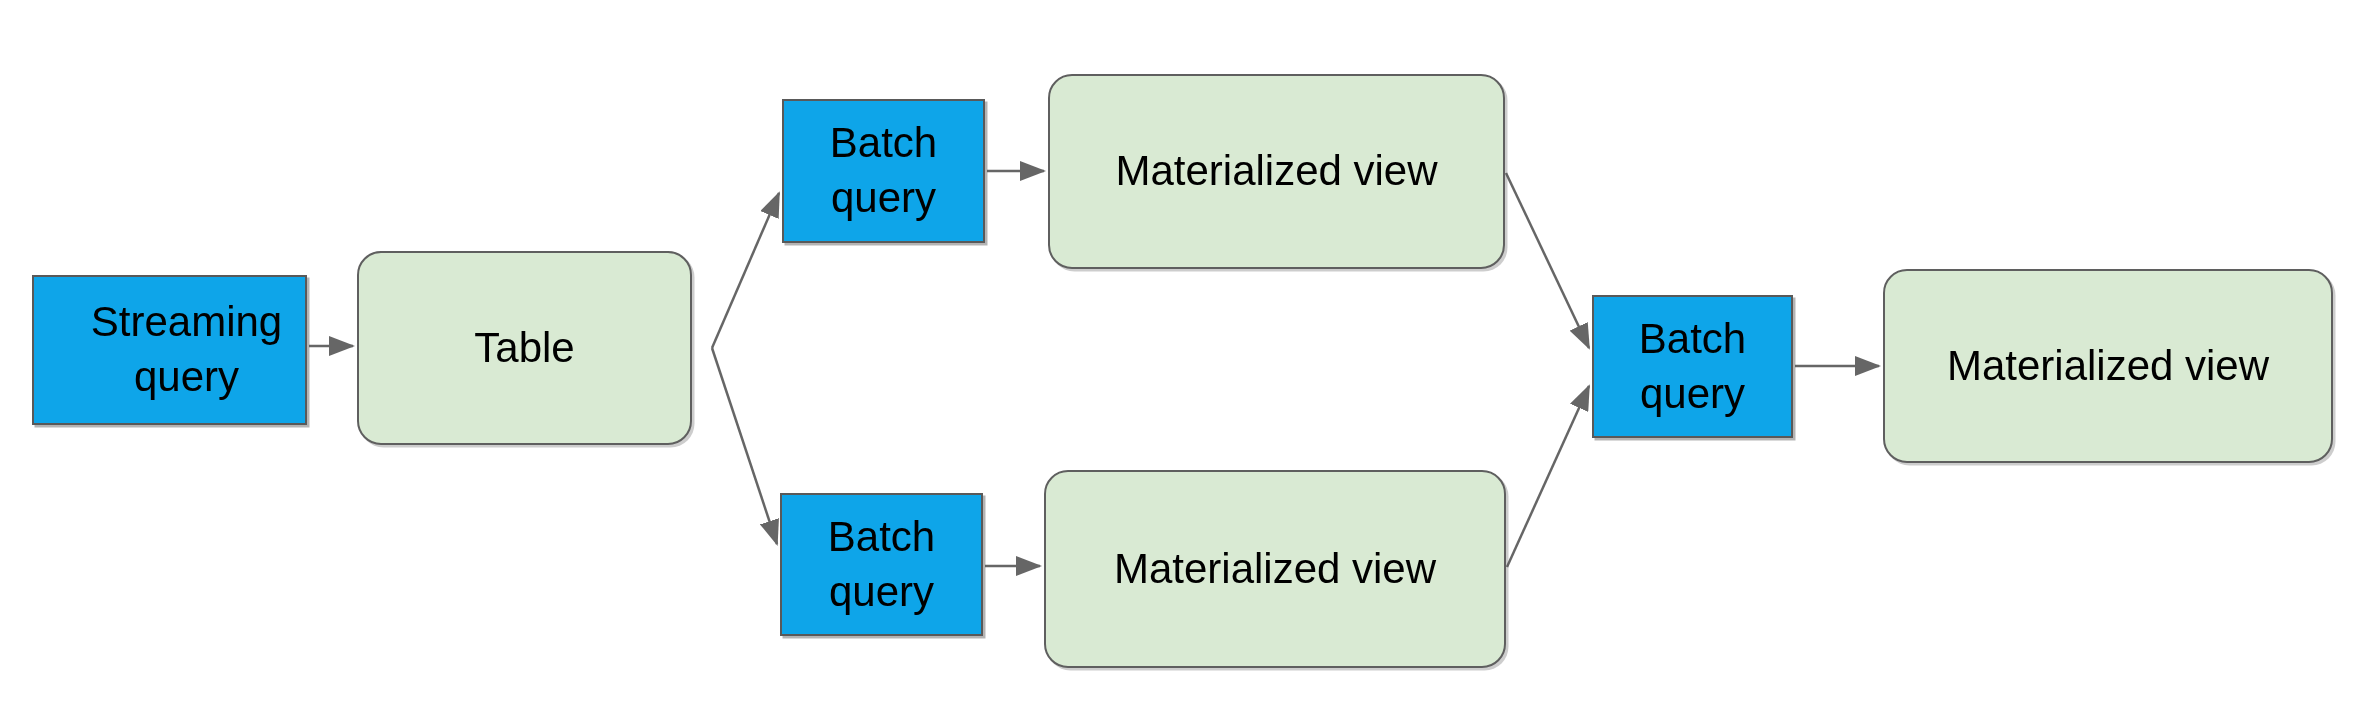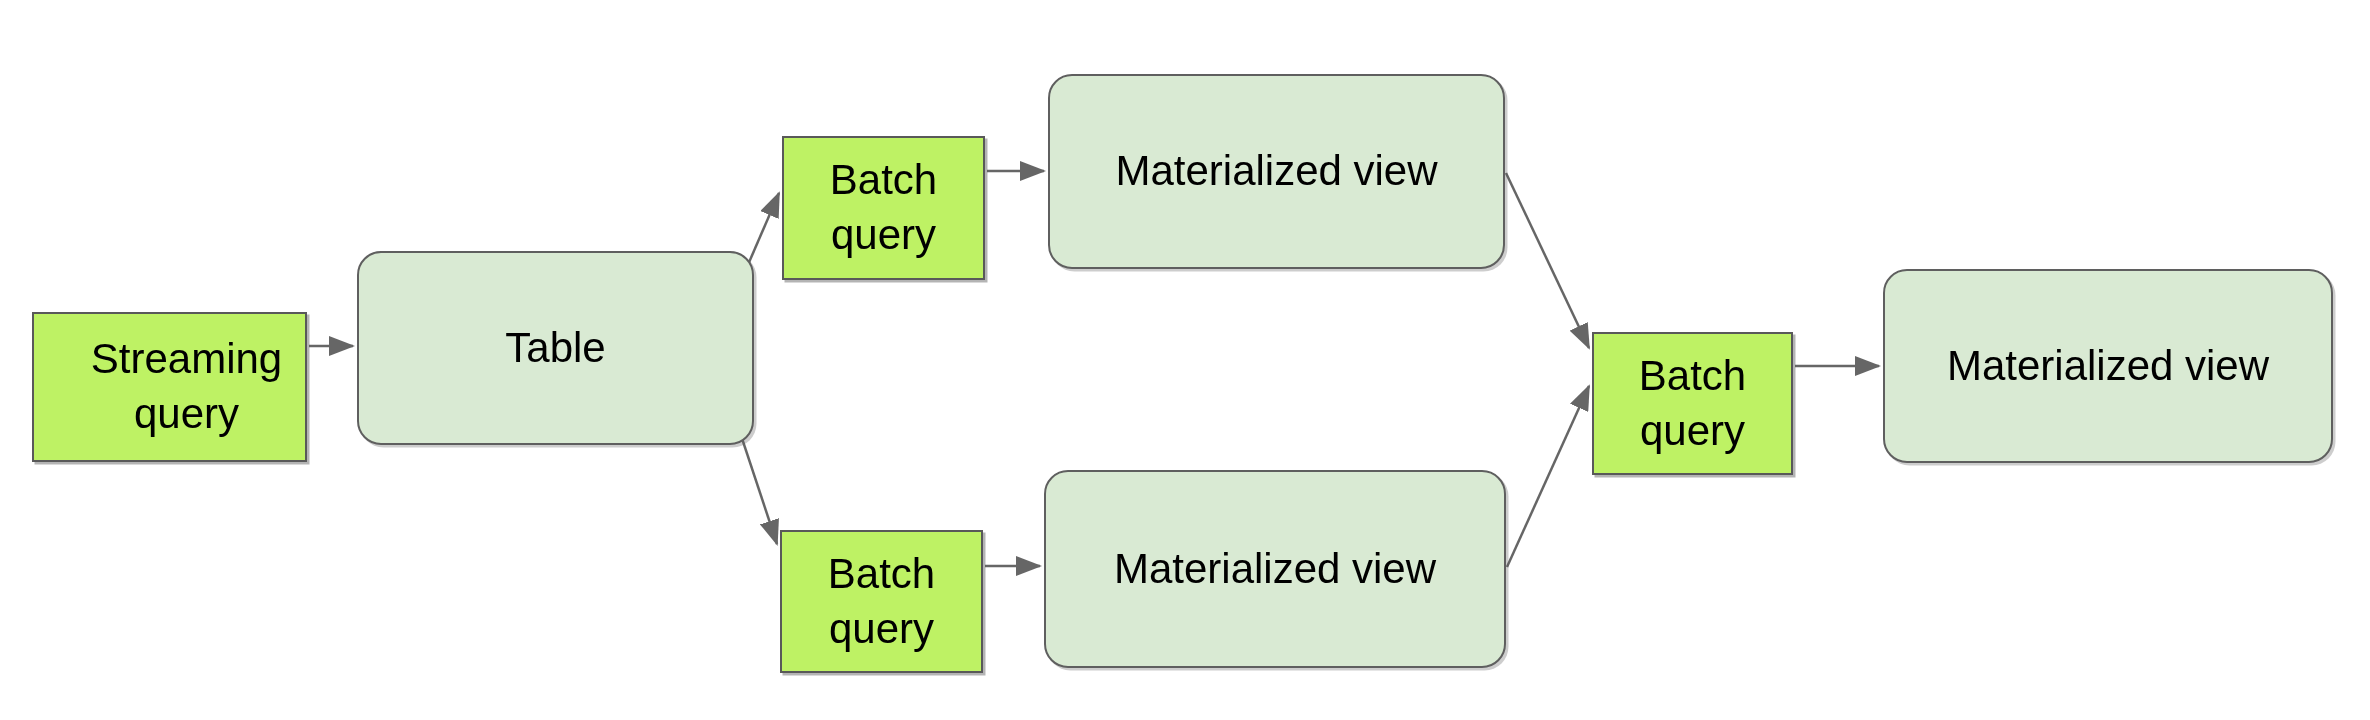--- a/index.html
+++ b/index.html
@@ -24,34 +24,33 @@
     justify-content: center;
     text-align: center;
     font-size: 42px;
     line-height: 1.3;
     color: #000000;
     box-sizing: border-box;
     z-index: 1;
     padding: 4px;
   }
   .node-rect {
-    background: #bef264;
+    background: #0ea5e9;
     border: 2.5px solid #595959;
     box-shadow: 2.5px 2.5px 0 rgba(89,89,89,0.45);
-    margin-top: 37px;
   }
   .node-rounded {
     background: #d9ead3;
     border: 2.5px solid #5f5f5f;
     border-radius: 24px;
     box-shadow: 2.5px 2.5px 0 rgba(89,89,89,0.30);
     justify-content: center;
   }
   #node-streaming-query   { left: 32px;   top: 275px; width: 275px; height: 150px; padding-left: 38px; }
-  #node-table             { left: 357px;  top: 251px; width: 397px; height: 194px; }
+  #node-table             { left: 357px;  top: 251px; width: 335px; height: 194px; }
   #node-batch-query-top   { left: 782px;  top: 99px;  width: 203px; height: 144px; }
   #node-mv-top            { left: 1048px; top: 74px;  width: 457px; height: 195px; }
   #node-batch-query-bottom{ left: 780px;  top: 493px; width: 203px; height: 143px; }
   #node-mv-bottom         { left: 1044px; top: 470px; width: 462px; height: 198px; }
   #node-batch-query-right { left: 1592px; top: 295px; width: 201px; height: 143px; }
   #node-mv-right          { left: 1883px; top: 269px; width: 450px; height: 194px; }
 </style>
 </head>
 <body>
 

